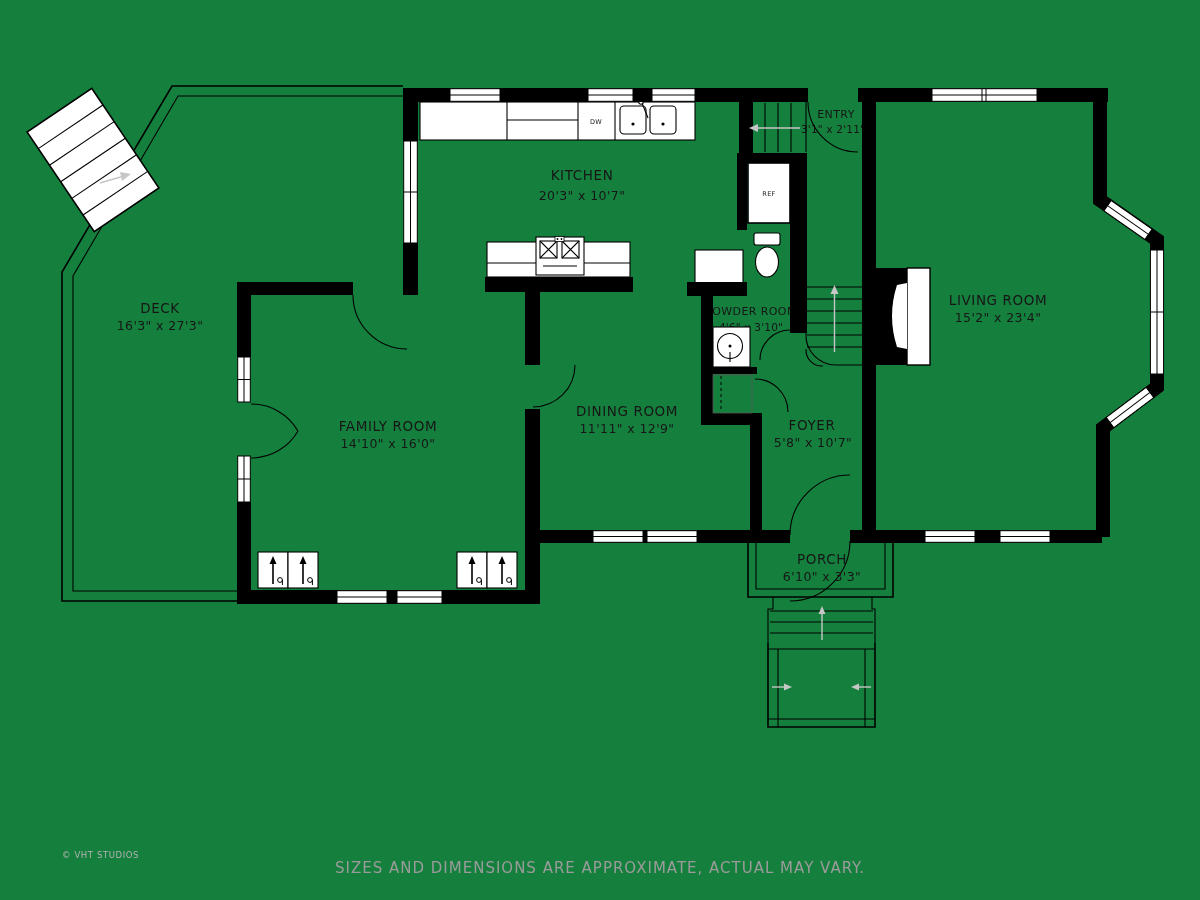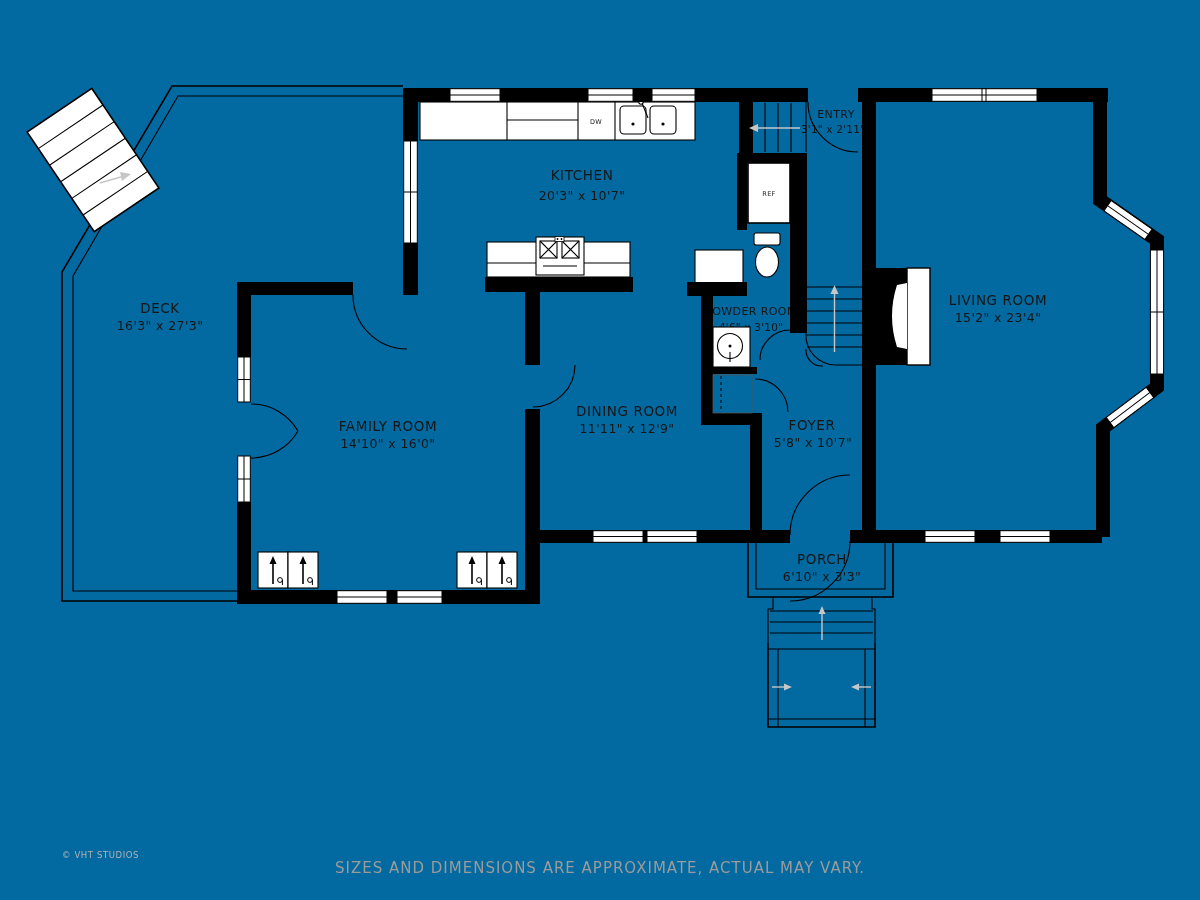--- a/index.html
+++ b/index.html
@@ -1,16 +1,16 @@
 <!DOCTYPE html>
 <html><head>
 <meta charset="utf-8">
 <style>
   html,body{margin:0;padding:0;background:#fff;}
-  .canvas{position:relative;width:1200px;height:900px;background:#0369a1;overflow:hidden;
+  .canvas{position:relative;width:1200px;height:900px;background:#15803d;overflow:hidden;
           font-family:"DejaVu Sans","Liberation Sans",sans-serif;}
   svg{position:absolute;left:0;top:0;}
   text{font-family:"DejaVu Sans","Liberation Sans",sans-serif;fill:#161616;}
   .room-name{font-size:13.5px;letter-spacing:.6px;}
   .room-dims{font-size:12.5px;letter-spacing:.4px;}
   .room-name-sm{font-size:11px;letter-spacing:.4px;}
   .room-dims-sm{font-size:10.5px;letter-spacing:.2px;}
   .appliance{font-size:6.5px;letter-spacing:.3px;fill:#222;}
   .watermark{font-size:8.5px;letter-spacing:.6px;fill:#b3b3b3;}
   .disclaimer{font-size:15px;letter-spacing:1px;fill:#9b9b9b;}

